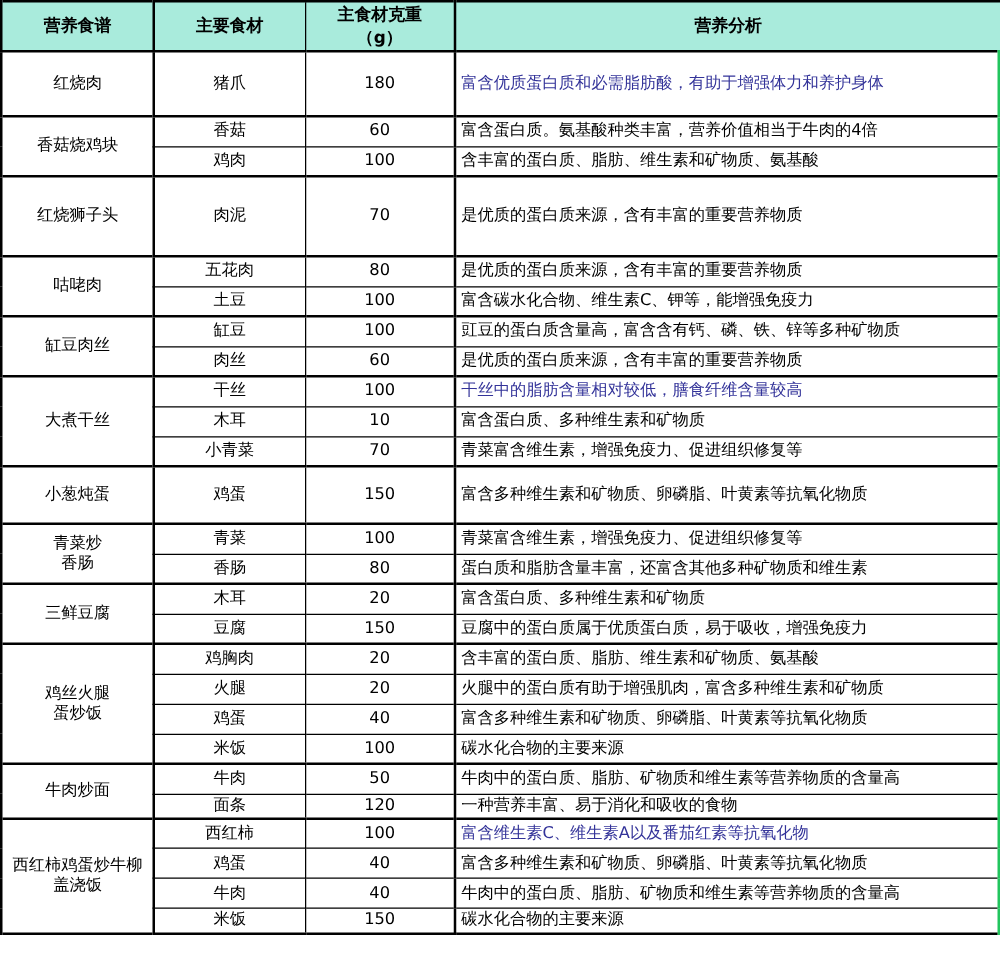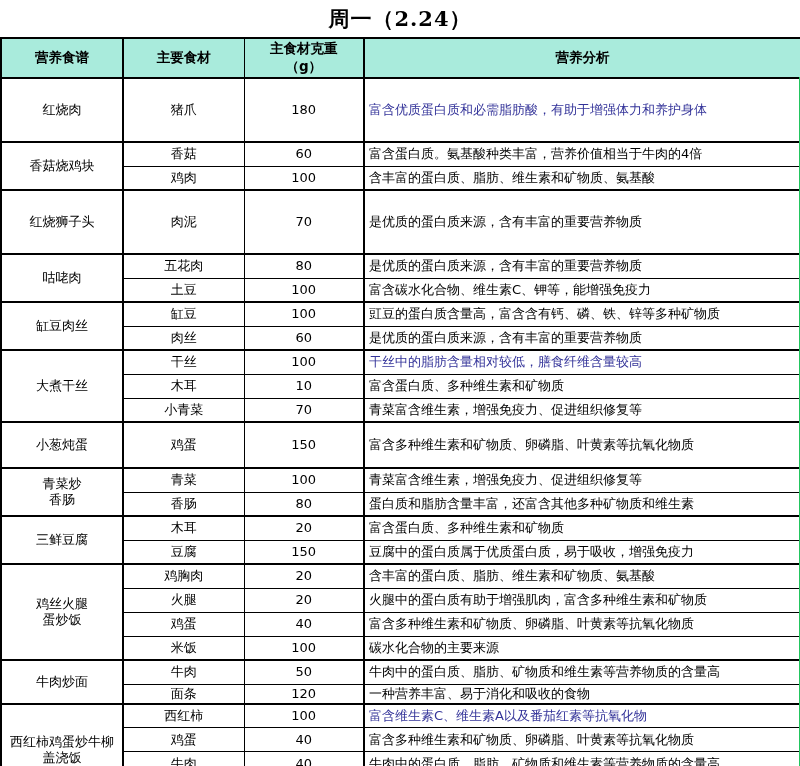--- a/index.html
+++ b/index.html
@@ -47,47 +47,46 @@
     vertical-align:middle;
     padding:1px 3px;
     overflow:hidden;
   }
   td.dish {
     border-left:2px solid #000;
     border-right:2px solid #000;
     white-space:pre-line;
   }
   td.wt   { border-right:2px solid #000; }
-  td.an   { text-align:left; padding-left:4px; border-right:4px solid #22c55e; }
+  td.an   { text-align:left; padding-left:4px; border-right:6px solid #22c55e; }
   td.an.blue { color:var(--accent,#333399); }
   tr.section-start td { border-top:2px solid #000; }
   tbody tr:last-child td { border-bottom:2px solid #000; }
 </style>
 </head>
 <body>
 
 <div class="page">
-  <div class="title-bar">周一（2.24）</div>
   <table class="meal">
     <colgroup>
       <col class="c1">
         <col class="c2">
         <col class="c3">
         <col class="c4">
     </colgroup>
     <thead>
       <tr>
         <th class="v2l v2r">营养食谱</th>
         <th>主要食材</th>
         <th class="v2r">主食材克重（g）</th>
         <th class="v2r">营养分析</th>
       </tr>
     </thead>
     <tbody id="tbody">
-        <tr style="height: 64px;">
+        <tr style="height: 52px;">
           <td class="dish" rowspan="1">红烧肉</td>
           <td class="ing">猪爪</td>
           <td class="wt">180</td>
           <td class="an blue">富含优质蛋白质和必需脂肪酸，有助于增强体力和养护身体</td>
         </tr>
         <tr class="section-start" style="height: 24px;">
           <td class="dish" rowspan="2">香菇烧鸡块</td>
           <td class="ing">香菇</td>
           <td class="wt">60</td>
           <td class="an">富含蛋白质。氨基酸种类丰富，营养价值相当于牛肉的4倍</td>

